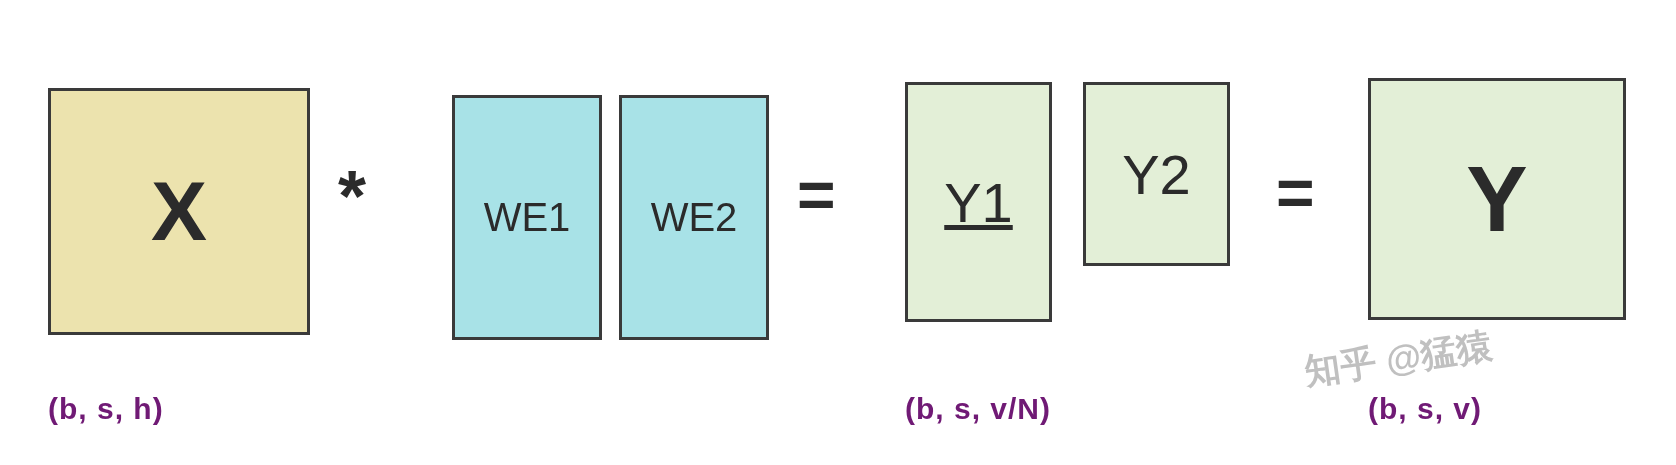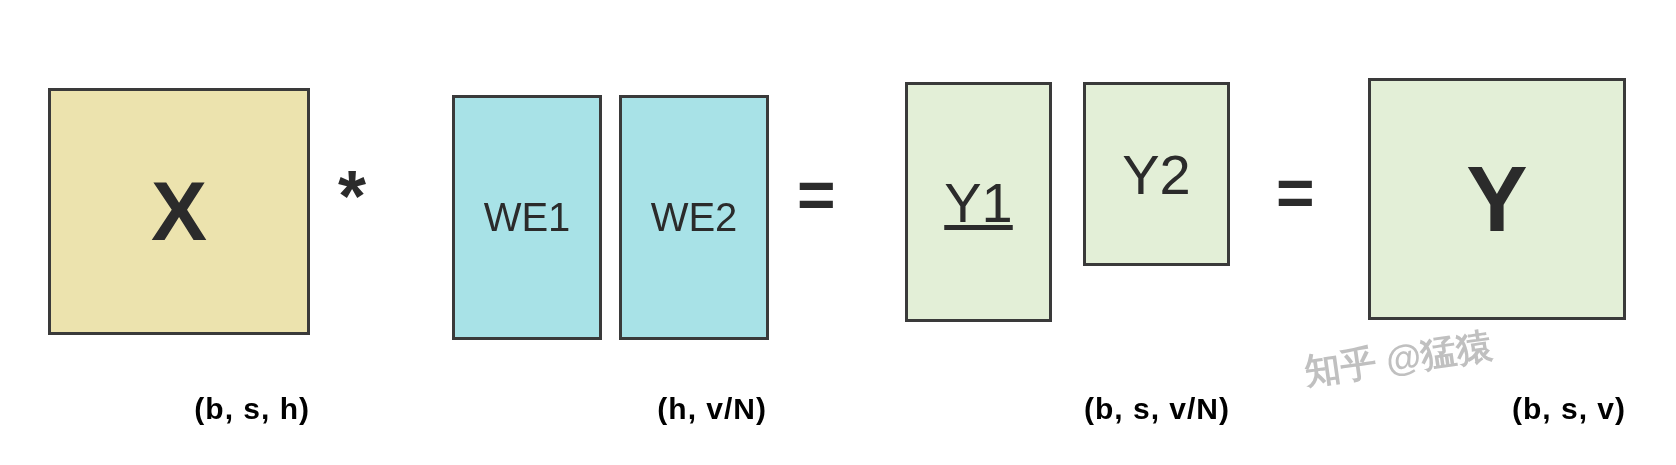--- a/index.html
+++ b/index.html
@@ -62,24 +62,24 @@
     left: 797px; top: 162px;
     font-size: 66px;
   }
   .op-equals-2 {
     left: 1276px; top: 160px;
     font-size: 66px;
   }
   .dim-label {
     position: absolute;
     top: 392px;
-    text-align: right;
+    text-align: left;
     font-size: 30px;
     font-weight: 700;
-    color: #000000;
+    color: #701a75;
     letter-spacing: 1px;
   }
   .dim-input  { left: 48px;   width: 262px; }
   .dim-weights{ left: 438px;  width: 329px; }
   .dim-split  { left: 905px;  width: 325px; }
   .dim-output { left: 1368px; width: 258px; }
   .watermark {
     position: absolute;
     left: 1305px;
     top: 348px;
@@ -122,21 +122,20 @@
   </div>
 
   <div class="op op-equals-2">=</div>
 
   <div class="block block-y" style="background-color: rgb(227, 239, 215);">
     <span>Y</span>
   </div>
 
   <div class="dim-label dim-input">(b, s, h)</div>
 
-  <div class="dim-label dim-weights">(h, v/N)</div>
 
   <div class="dim-label dim-output">(b, s, v)</div>
 
   <div class="dim-label dim-split">(b, s, v/N)</div>
 
   <div class="watermark">知乎 @猛猿</div>
 
 </div>
 
 </body></html>

